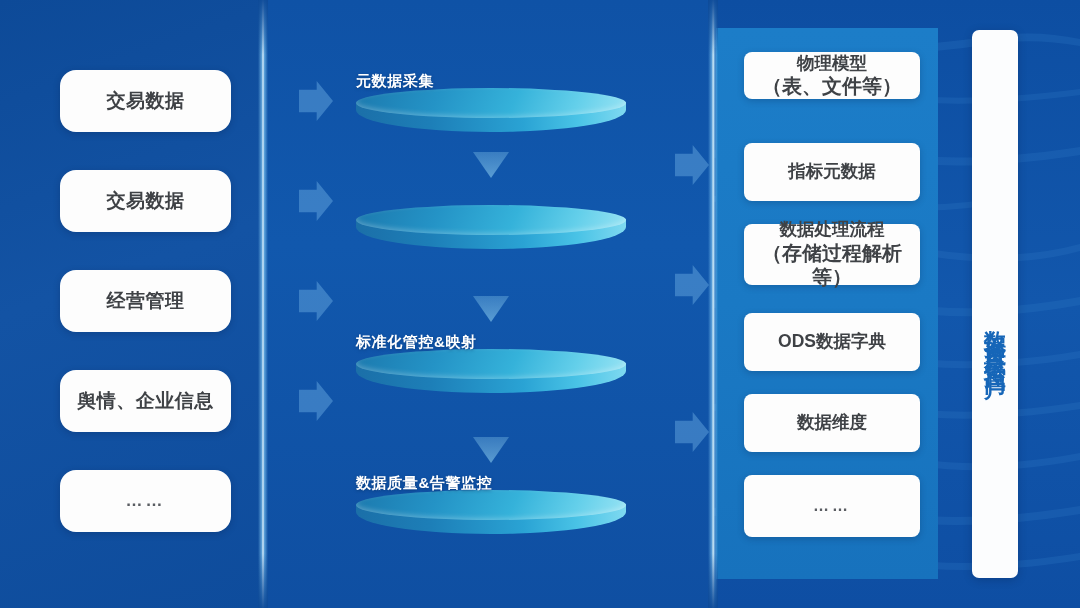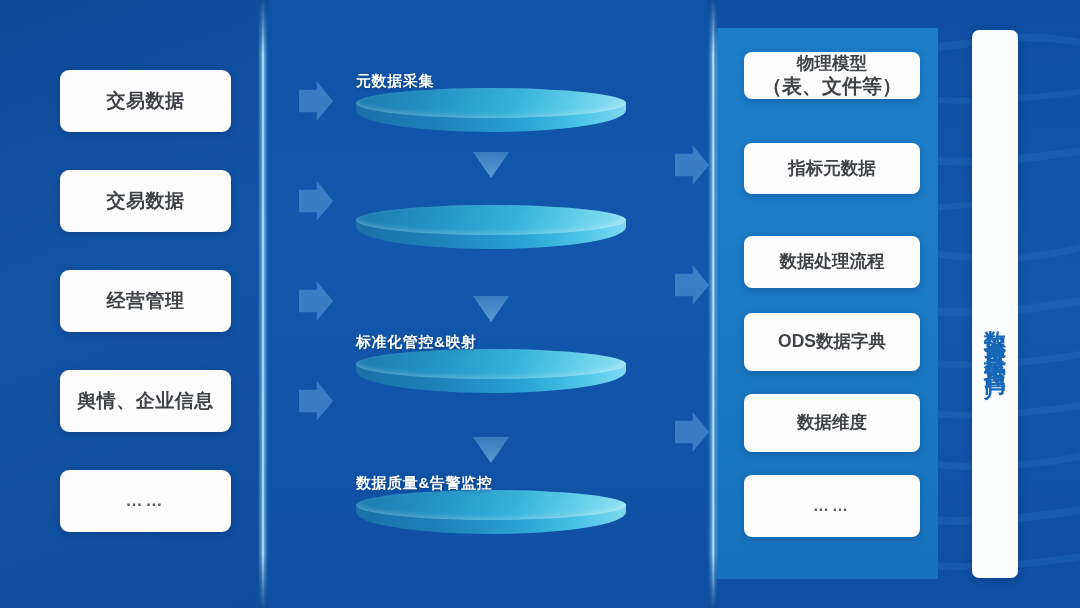--- a/index.html
+++ b/index.html
@@ -26,21 +26,21 @@
   #div-right{left:708px;
     background:linear-gradient(to right,rgba(120,200,250,0) 0%,rgba(150,220,255,.5) 35%,rgba(225,248,255,.92) 52%,rgba(150,220,255,.5) 68%,rgba(120,200,250,0) 100%);}
   .divider::after{content:"";position:absolute;inset:0;
     background:linear-gradient(to bottom,rgba(13,74,152,.95) 0%,rgba(13,74,152,0) 9%,rgba(13,74,152,0) 91%,rgba(13,74,152,.95) 100%);}
 
   
   #right-panel{position:absolute;left:716px;top:28px;width:222px;height:551px;
     background:linear-gradient(180deg,#1c7dc8 0%,#1a79c4 50%,#1772bd 100%);}
 
   
-  .wbox{position:absolute;background:#fdfdfd;border-radius:9px;
+  .wbox{position:absolute;background:#fdfdfd;border-radius:16px;
         box-shadow:0 2px 7px rgba(2,25,60,.22);
         display:flex;flex-direction:column;align-items:center;justify-content:center;
         color:#3f4246;font-weight:bold;text-align:center;line-height:1.22;}
   #col-left .wbox{left:60px;width:171px;height:62px;font-size:19px;letter-spacing:.5px;}
   #col-left .wbox.dots{font-size:17px;letter-spacing:3px;color:#5a5d62;}
 
   
   #col-right .wbox{left:744px;width:176px;border-radius:8px;font-size:17.5px;}
   #col-right .wbox .l2{font-size:20px;font-weight:bold;}
   #col-right .wbox.dots{font-size:16px;letter-spacing:3px;color:#5a5d62;}
@@ -161,25 +161,26 @@
 
   <div class="harrow" style="left:675px;top:145px"></div>
   <div class="harrow" style="left:675px;top:265px"></div>
   <div class="harrow" style="left:675px;top:412px"></div>
 
   <div id="col-right">
     <div class="wbox" style="top:52px;height:47px">
       <span>物理模型</span>
       <span class="l2">（表、文件等）</span>
     </div>
-    <div class="wbox" style="top:143px;height:51px">
+    <div class="wbox" style="top:143px;height:58px">
       <span>指标元数据</span>
     </div>
-    <div class="wbox" style="top:236px;height:52px">
+    <div class="wbox" style="top:224px;height:61px">
       <span>数据处理流程</span>
+      <span class="l2">（存储过程解析等）</span>
     </div>
     <div class="wbox" style="top:313px;height:58px">
       <span>ODS数据字典</span>
     </div>
     <div class="wbox" style="top:394px;height:58px">
       <span>数据维度</span>
     </div>
     <div class="wbox dots" style="top:475px;height:62px">
       <span>……</span>
     </div>

